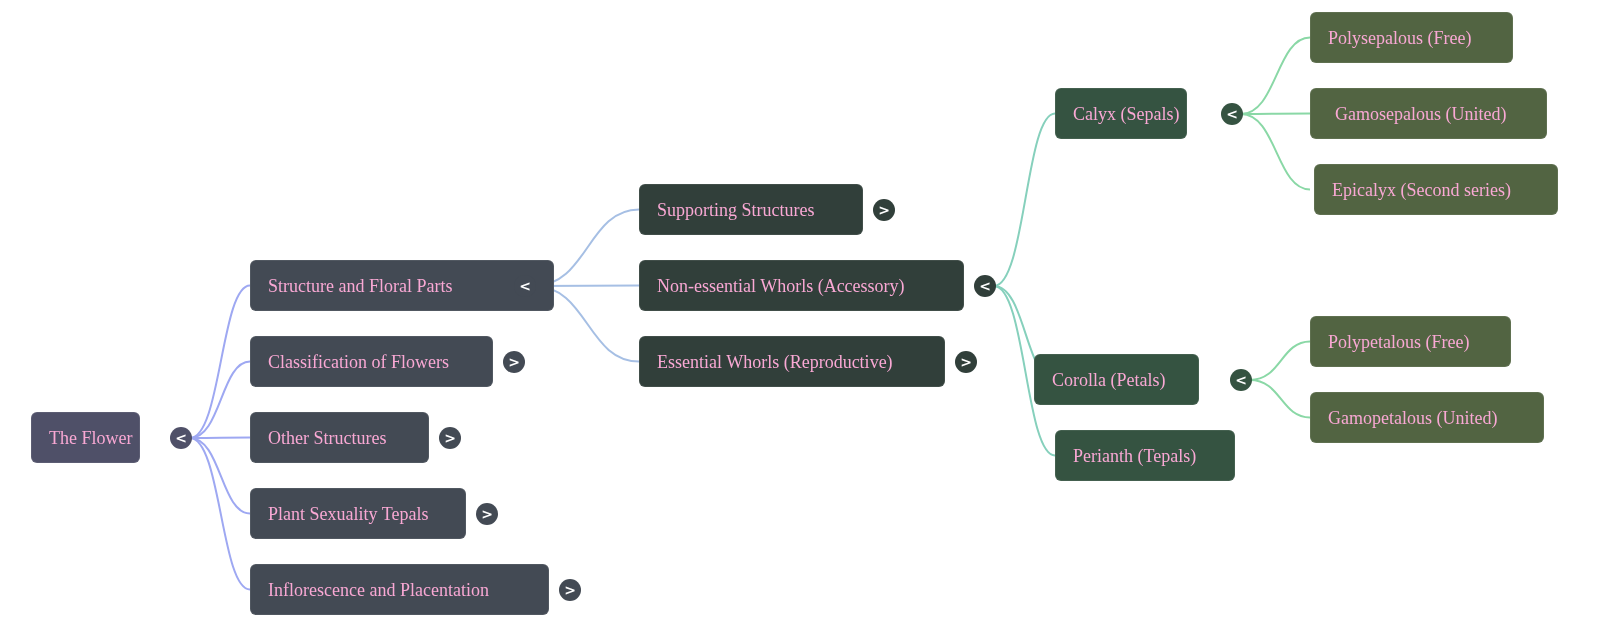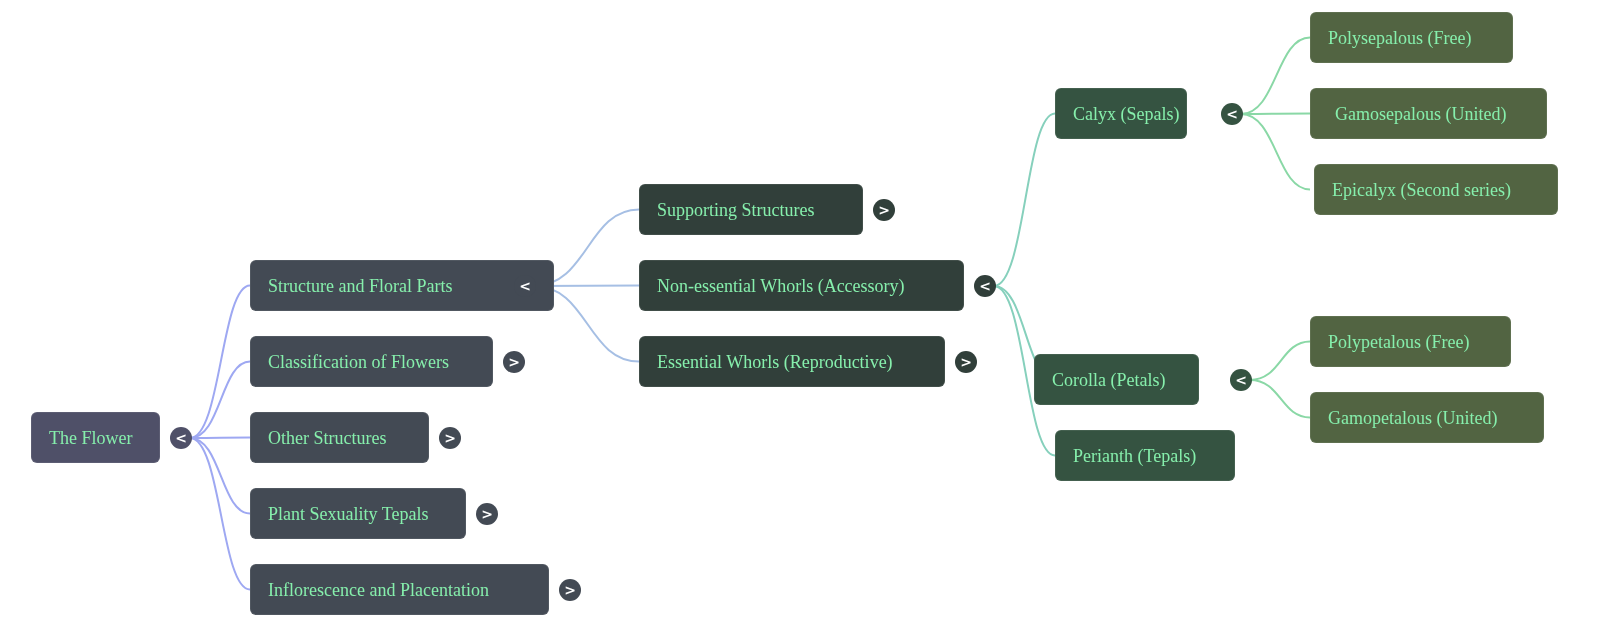--- a/index.html
+++ b/index.html
@@ -1,20 +1,20 @@
 <!DOCTYPE html>
 <html><head>
   <meta charset="utf-8">
   <style>
     html, body { margin: 0; padding: 0; background: #ffffff; }
     body { width: 1600px; height: 621px; position: relative; overflow: hidden;
            font-family: "Liberation Serif", "DejaVu Serif", serif; }
     #links { position: absolute; left: 0; top: 0; width: 1600px; height: 621px; }
     .node { position: absolute; height: 51px; box-sizing: border-box; border-radius: 6px;
-            color: #86efac; font-size: 18px; line-height: 51px; padding-left: 17px;
+            color: #f9a8d4; font-size: 18px; line-height: 51px; padding-left: 17px;
             white-space: nowrap; border: 1px solid rgba(255,255,255,0.08); cursor: pointer; }
     .toggle { position: absolute; width: 22px; height: 22px; border-radius: 50%;
               color: #ffffff; font-family: "DejaVu Sans", sans-serif; font-size: 14px;
               font-weight: bold; line-height: 22px; text-align: center; cursor: pointer; }
     .lv0 { background: #4f5068; }
     .lv1 { background: #434a54; }
     .lv2 { background: #313f3a; }
     .lv3 { background: #355341; }
     .lv4 { background: #526442; }
     .t0 { background: #4f5068; }
@@ -37,21 +37,21 @@
     <path d="M994,286 C1025.5,286 1025.5,113.5 1055,113.5" fill="none" stroke="#86d0bc" stroke-width="2"></path>
     <path d="M994,286 C1025.5,286 1025.5,379.5 1055,379.5" fill="none" stroke="#86d0bc" stroke-width="2"></path>
     <path d="M994,286 C1025.5,286 1025.5,455.5 1055,455.5" fill="none" stroke="#86d0bc" stroke-width="2"></path>
     <path d="M1241,114 C1276.5,114 1276.5,37.5 1310,37.5" fill="none" stroke="#8ad8a6" stroke-width="2"></path>
     <path d="M1241,114 C1276.5,114 1276.5,113.5 1310,113.5" fill="none" stroke="#8ad8a6" stroke-width="2"></path>
     <path d="M1241,114 C1276.5,114 1276.5,189.5 1310,189.5" fill="none" stroke="#8ad8a6" stroke-width="2"></path>
     <path d="M1250,380 C1281,380 1281,341.5 1310,341.5" fill="none" stroke="#8ad8a6" stroke-width="2"></path>
     <path d="M1250,380 C1281,380 1281,417.5 1310,417.5" fill="none" stroke="#8ad8a6" stroke-width="2"></path>
   </svg>
 
-<div class="node lv0" id="n-root" style="left:31px;top:412px;width:129px;">The Flower</div>
+<div class="node lv0" id="n-root" style="left:31px;top:412px;width:109px;">The Flower</div>
 <div class="toggle t0" id="tg-root" style="left:170px;top:427px;"><span>&lt;</span></div>
 
 <div class="node lv1" id="n-l1-0" style="left:250px;top:260px;width:304px;">Structure and Floral Parts</div>
 <div class="toggle t1" id="tg-l1-0" style="left:514px;top:275px;"><span>&lt;</span></div>
 
 <div class="node lv1" id="n-l1-1" style="left:250px;top:336px;width:243px;">Classification of Flowers</div>
 <div class="toggle t1" id="tg-l1-1" style="left:503px;top:351px;"><span>&gt;</span></div>
 
 <div class="node lv1" id="n-l1-2" style="left:250px;top:412px;width:179px;">Other Structures</div>
 <div class="toggle t1" id="tg-l1-2" style="left:439px;top:427px;"><span>&gt;</span></div>

